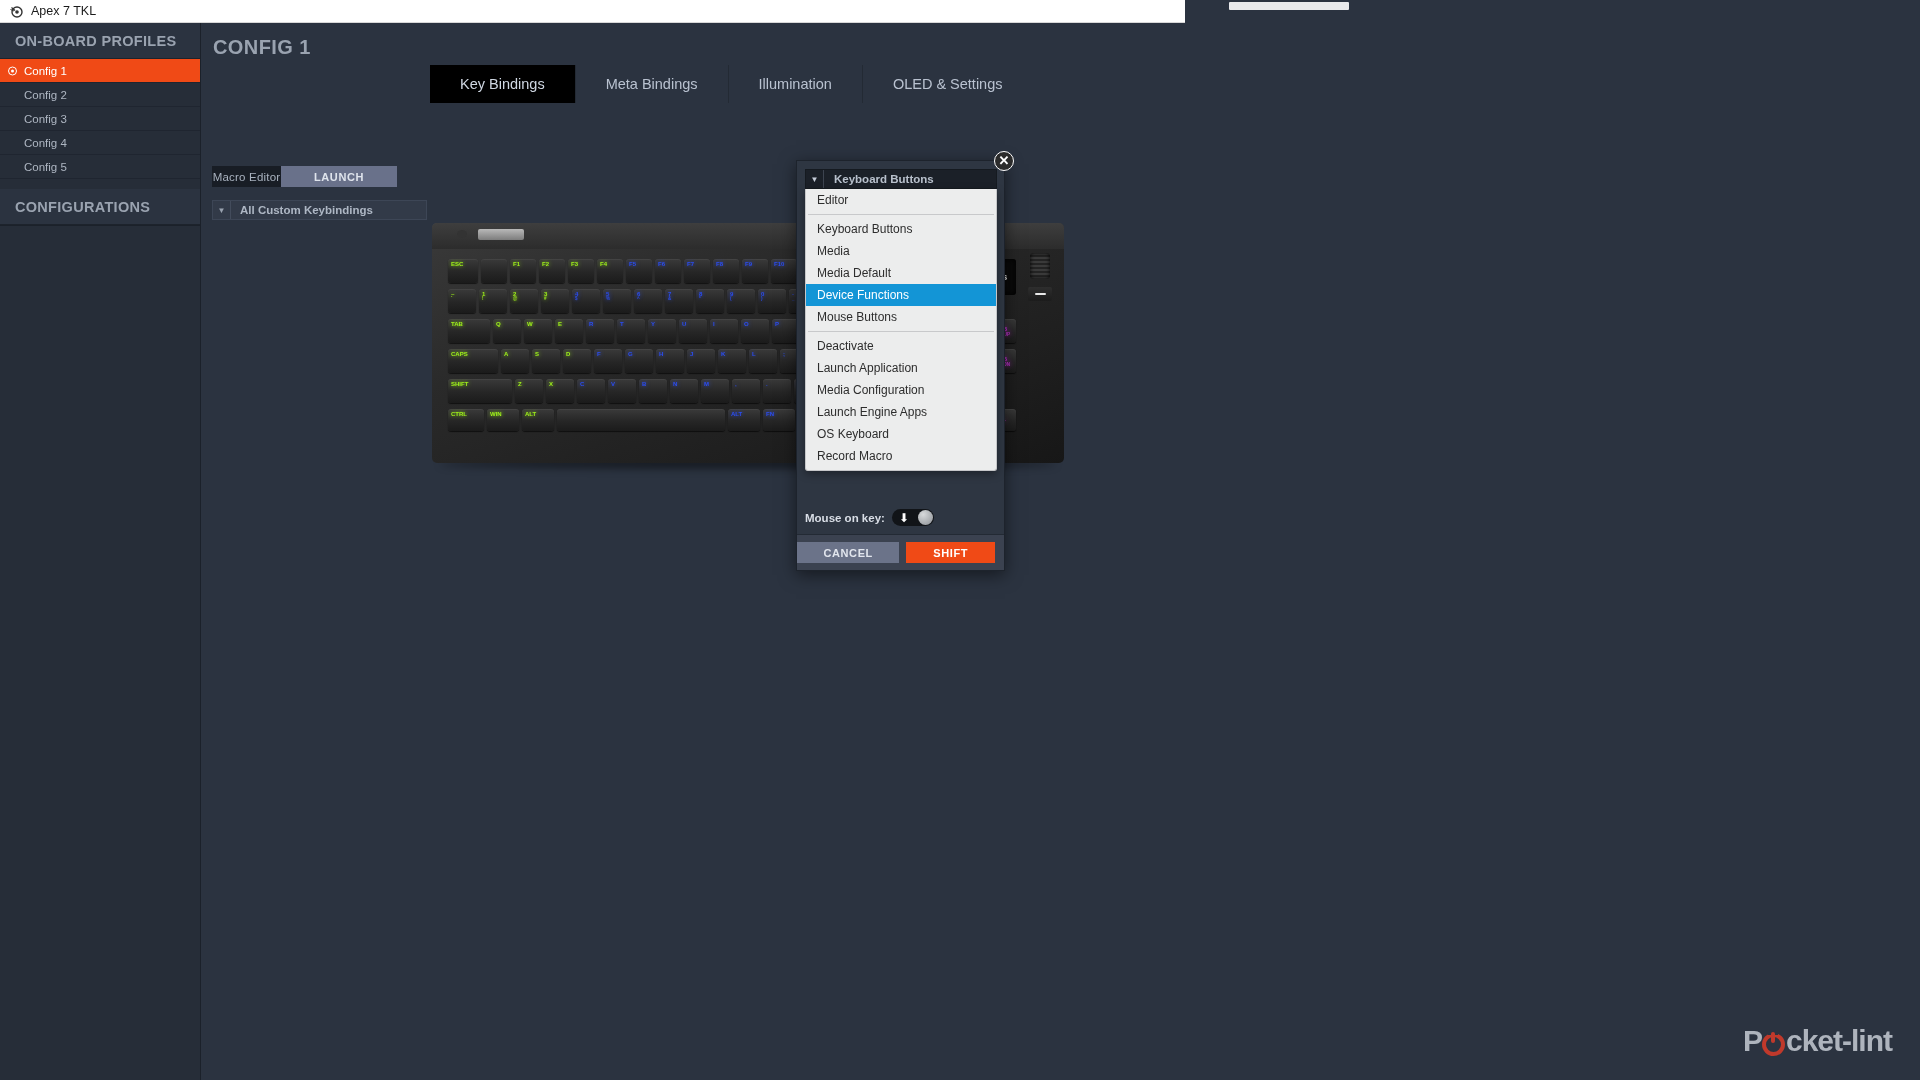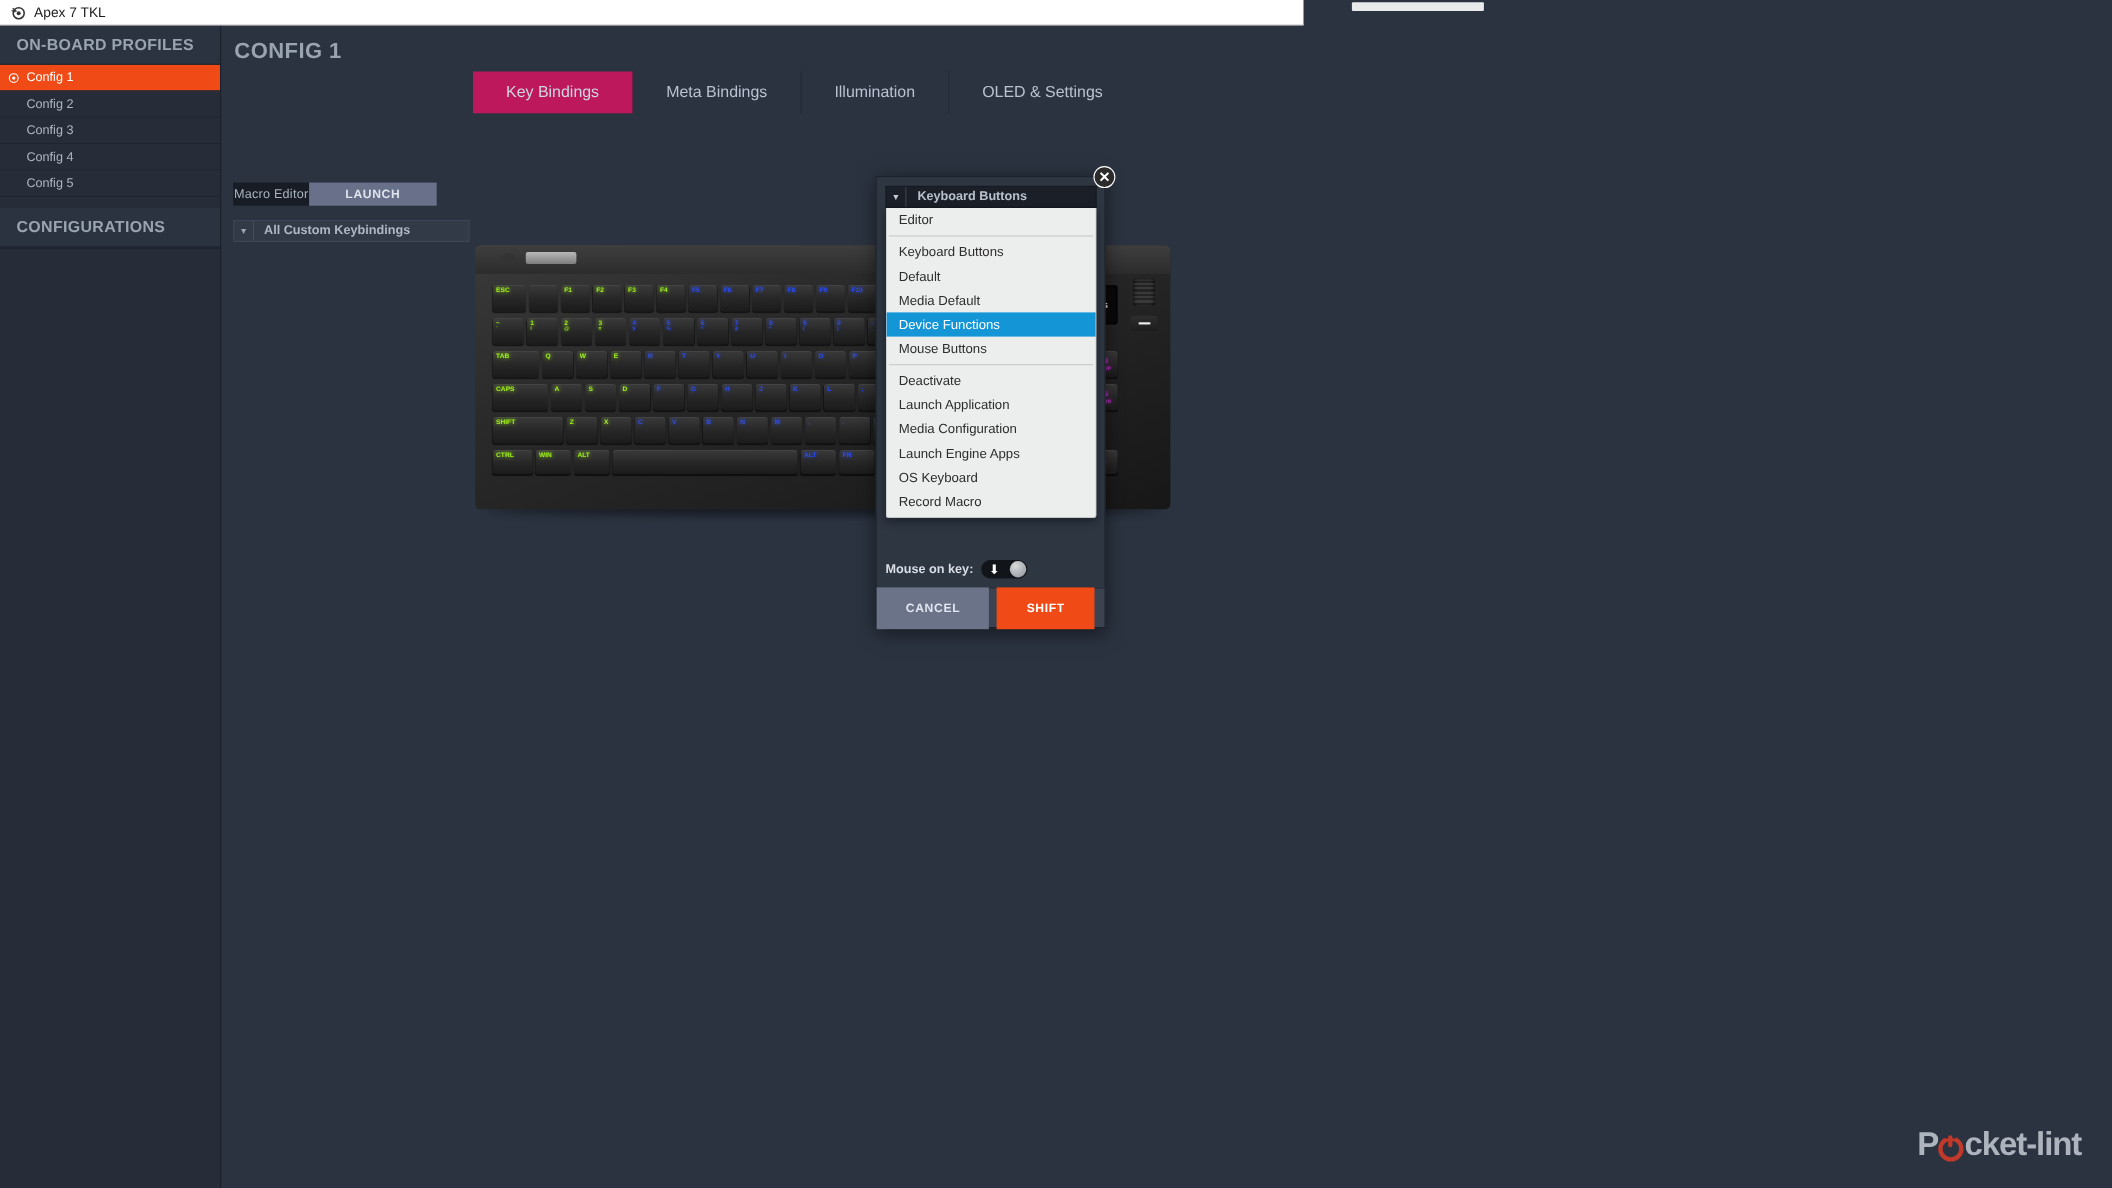--- a/index.html
+++ b/index.html
@@ -101,21 +101,21 @@
   }
   .tab {
     min-width: 120px; padding: 0 30px;
     display: flex; align-items: center; justify-content: center;
     font-size: 14.5px; color: #b9c2d0;
     background: #2b3340;
     border-right: 1px solid #232a34;
     cursor: pointer;
   }
   .tab.active {
-    background: #be185d; color: #cfd7e2;
+    background: #000000; color: #cfd7e2;
   }
   .tab:last-child { border-right: none; }
 
   
   .macro-row {
     position: absolute; left: 10px; top: 143px;
     display: flex; height: 21px; width: 185px;
   }
   .macro-label {
     flex: 1 1 auto; background: #181d25; color: #a9b2bf;
@@ -300,21 +300,21 @@
     background: radial-gradient(circle at 35% 30%, #d7d9db, #8d9196);
   }
   .modal-footer {
     position: absolute; left: 0; right: 0; bottom: 0;
     height: 36px; background: #3b4250;
     border-top: 1px solid #232a34;
     display: flex; align-items: center; justify-content: flex-end;
     padding-right: 9px; gap: 7px;
   }
   .btn {
-    height: 38px; min-width: 63px; padding: 0 28px;
+    height: 21px; min-width: 63px; padding: 0 28px;
     font-size: 11px; font-weight: bold; letter-spacing: 0.6px;
     display: flex; align-items: center; justify-content: center;
     border: none; cursor: pointer;
     font-family: "Liberation Sans", sans-serif;
   }
   .btn-cancel { background: #6b7389; color: #e2e6ee; }
   .btn-done { background: #f04a16; color: #ffffff; }
 
   
   .watermark {
@@ -598,21 +598,21 @@
 
     <div class="select-head">
       <div class="select-caret">▼</div>
       <div class="select-value">Keyboard Buttons</div>
     </div>
 
     <div class="dropdown" id="dropdown">
         <div class="dd-item">Editor</div>
         <div class="dd-sep"></div>
         <div class="dd-item">Keyboard Buttons</div>
-        <div class="dd-item">Default</div>
+        <div class="dd-item">Media</div>
         <div class="dd-item">Media Default</div>
         <div class="dd-item selected">Device Functions</div>
         <div class="dd-item">Mouse Buttons</div>
         <div class="dd-sep"></div>
         <div class="dd-item">Deactivate</div>
         <div class="dd-item">Launch Application</div>
         <div class="dd-item">Media Configuration</div>
         <div class="dd-item">Launch Engine Apps</div>
         <div class="dd-item">OS Keyboard</div>
         <div class="dd-item">Record Macro</div>

